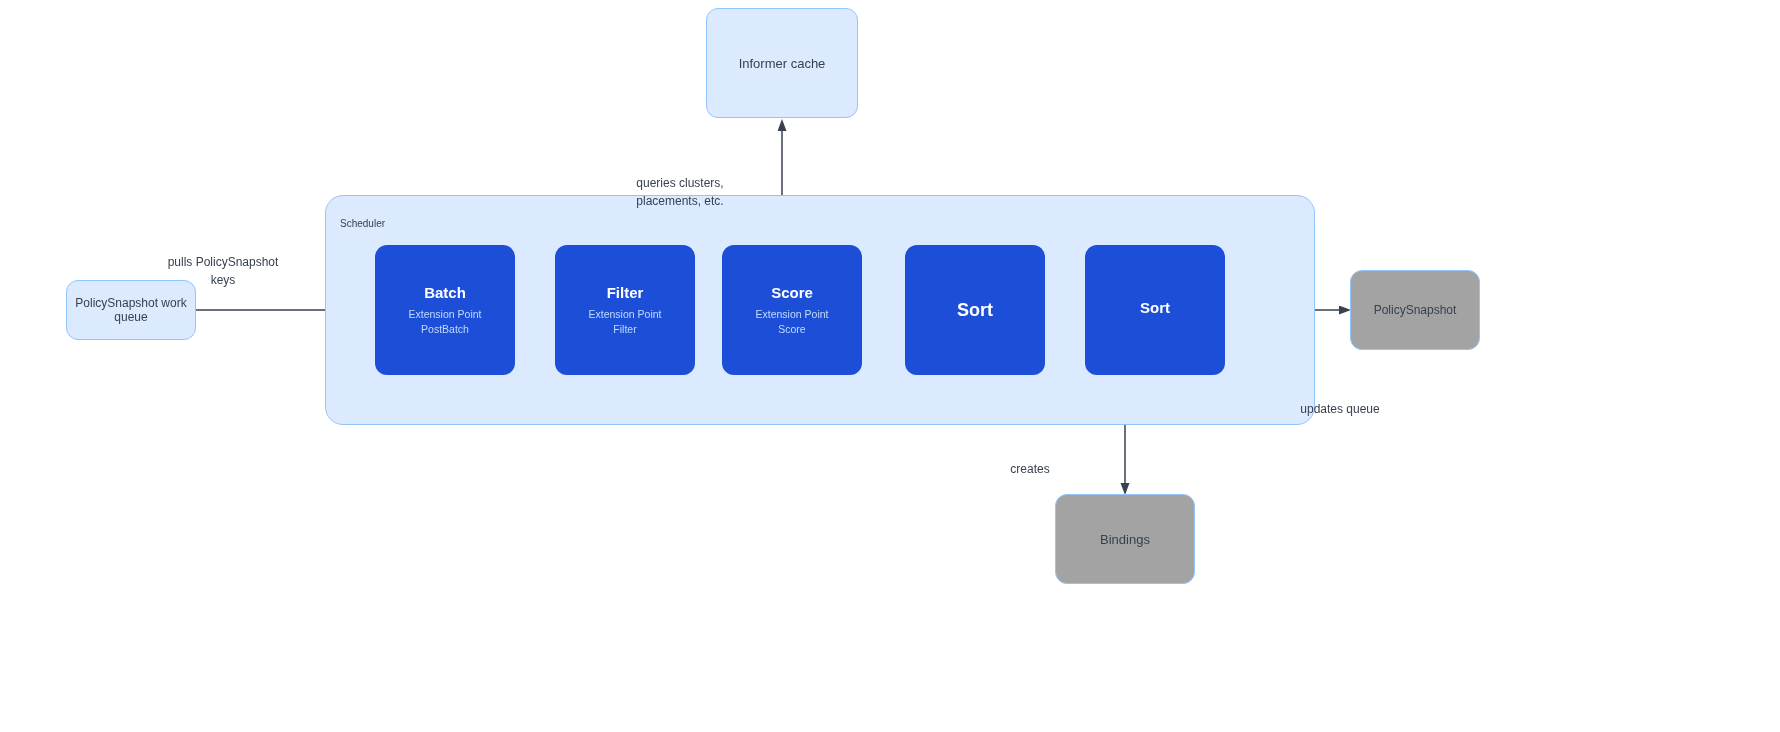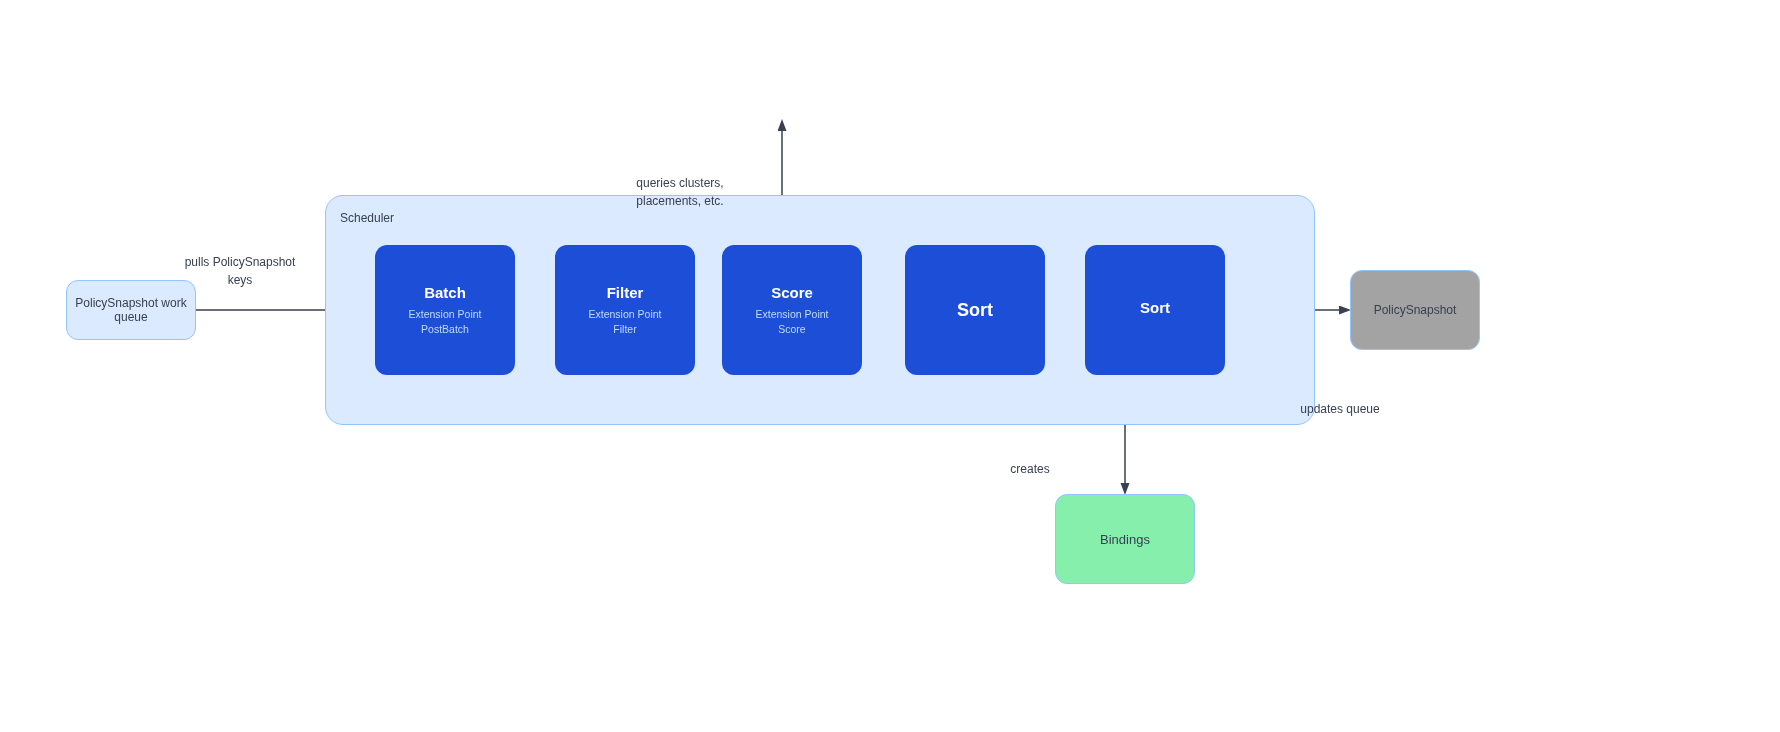--- a/index.html
+++ b/index.html
@@ -74,21 +74,21 @@
       color: #374151;
     }
 
     
     .bindings-box {
       position: absolute;
       top: 494px;
       left: 1055px;
       width: 140px;
       height: 90px;
-      background: #86efac;
+      background: #a3a3a3;
       border: 1.5px solid #93c5fd;
       border-radius: 12px;
       display: flex;
       align-items: center;
       justify-content: center;
       text-align: center;
       font-size: 13px;
       color: #374151;
     }
 
@@ -100,23 +100,23 @@
       width: 990px;
       height: 230px;
       background: #dbeafe;
       border: 1.5px solid #93c5fd;
       border-radius: 18px;
       padding: 20px 30px;
     }
 
     .scheduler-label {
       position: absolute;
-      top: 211px;
+      top: 218px;
       left: 340px;
-      font-size: 12px;
+      font-size: 10px;
       color: #374151;
     }
 
     
     .stage-box {
       position: absolute;
       top: 245px;
       width: 140px;
       height: 130px;
       background: #1d4ed8;
@@ -214,20 +214,23 @@
 
     <line class="arrow-line" x1="1047" y1="310" x2="1082" y2="310"></line>
 
     <line class="arrow-line" x1="1225" y1="310" x2="1348" y2="310"></line>
 
     <line class="arrow-line" x1="782" y1="195" x2="782" y2="122"></line>
 
     <line class="arrow-line" x1="1125" y1="377" x2="1125" y2="492"></line>
   </svg>
 
+  <div class="informer-cache">
+    <span>Informer cache</span>
+  </div>
 
   <div class="policy-snapshot-queue">
     <span>PolicySnapshot work queue</span>
   </div>
 
   <div class="policy-snapshot-out">
     <span>PolicySnapshot</span>
   </div>
 
   <div class="bindings-box">
@@ -253,21 +256,21 @@
   </div>
 
   <div class="sort-box sort-box-pos">
     <span>Sort</span>
   </div>
 
   <div class="stage-box bind-box">
     <div class="stage-title">Sort</div>
   </div>
 
-  <div class="annotation" style="top: 253px; left: 180px; width: 120px;">
+  <div class="annotation" style="top: 253px; left: 163px; width: 120px;">
     <span>pulls
 PolicySnapshot
 keys</span>
   </div>
 
   <div class="annotation" style="top: 130px; left: 620px; width: 120px; margin-top: 44px;">
     <span>queries
 clusters,
 placements,
 etc.</span>

